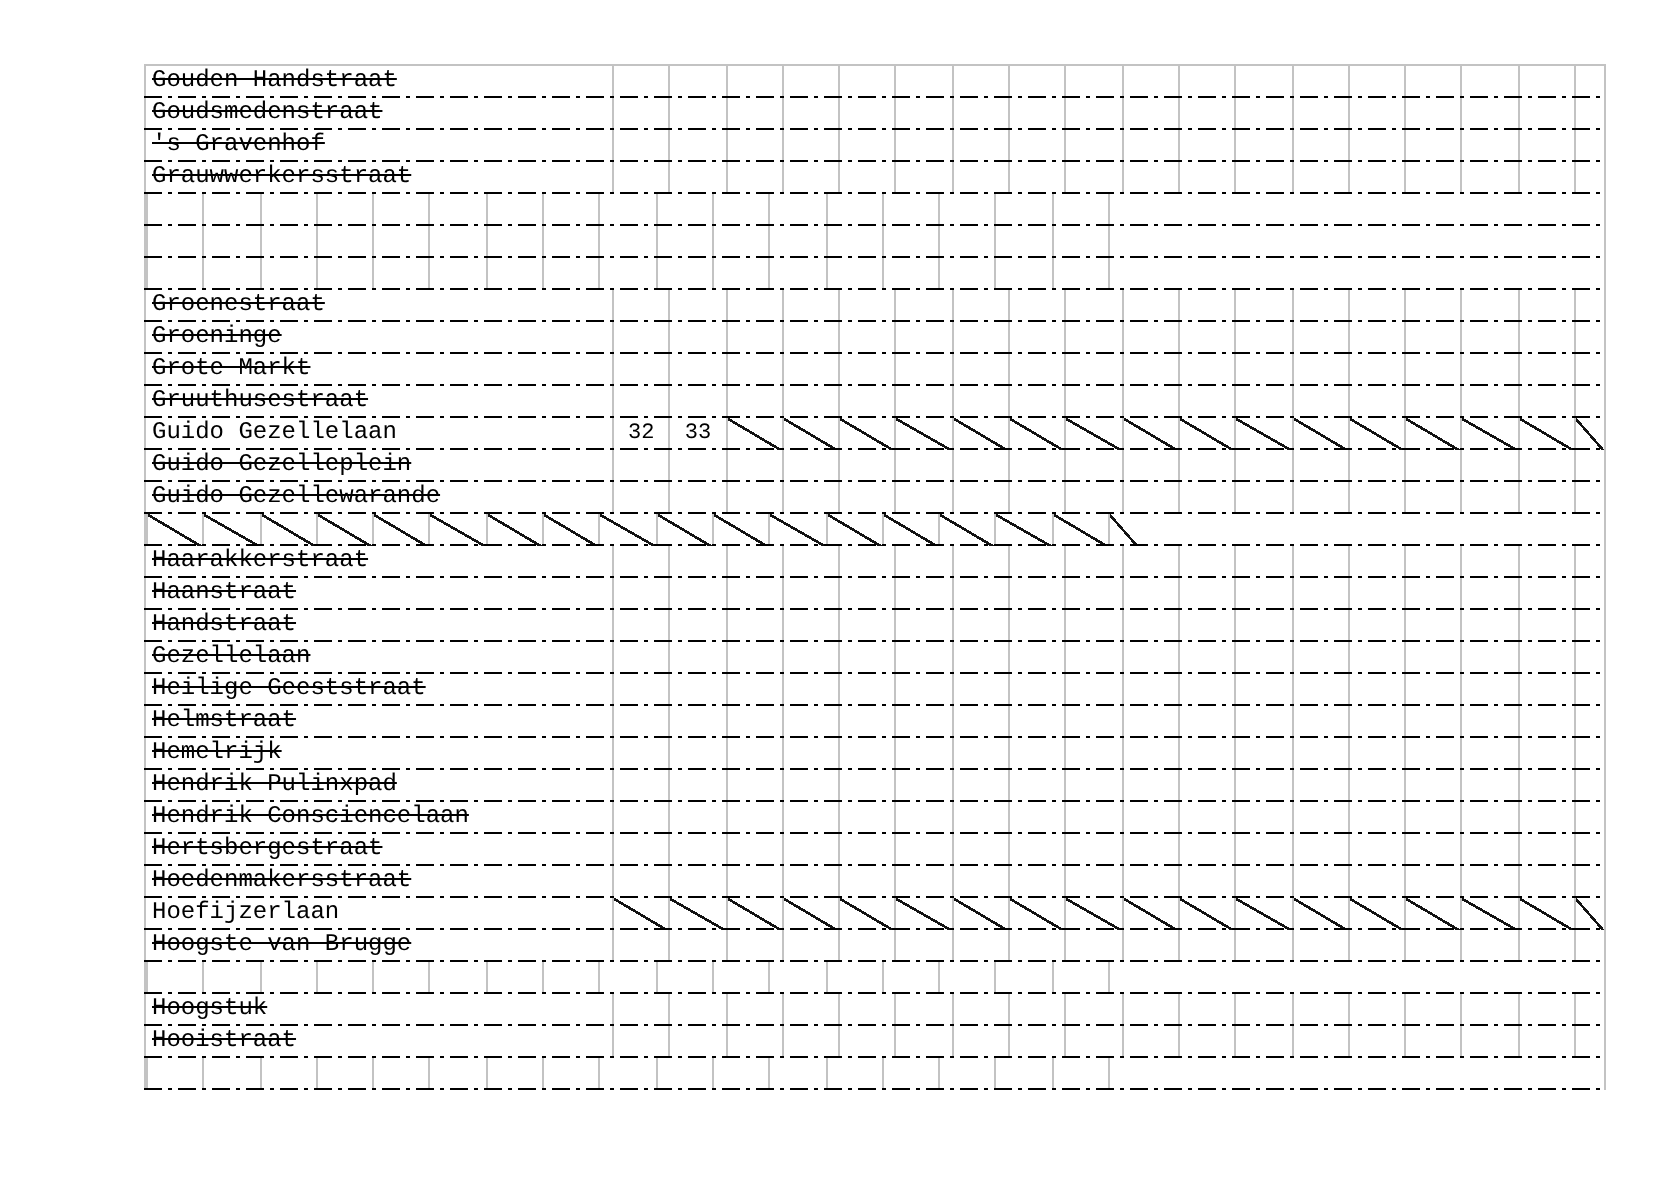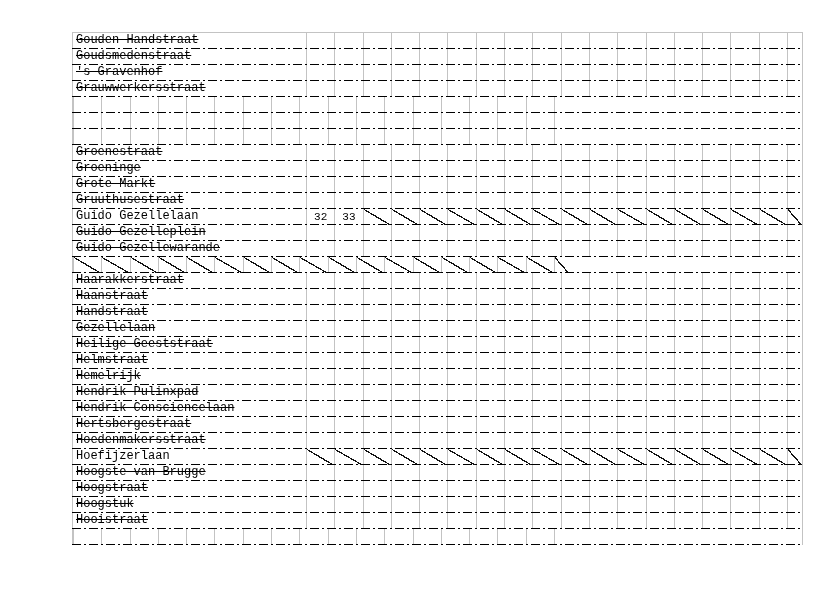--- a/index.html
+++ b/index.html
@@ -658,21 +658,20 @@
         <div class="cell ncell"></div>
         <div class="cell ncell"></div>
         <div class="cell ncell"></div>
         <div class="cell ncell"></div>
         <div class="cell ncell"></div>
         <div class="cell ncell"></div>
         <div class="cell ncell"></div>
         <div class="cell ncell last"></div>
       </div>
       <div class="row">
-        <div class="cell name-cell struck"><span class="name-text">Hoogstraat</span></div>
         <div class="cell ncell"></div>
         <div class="cell ncell"></div>
         <div class="cell ncell"></div>
         <div class="cell ncell"></div>
         <div class="cell ncell"></div>
         <div class="cell ncell"></div>
         <div class="cell ncell"></div>
         <div class="cell ncell"></div>
         <div class="cell ncell"></div>
         <div class="cell ncell"></div>

